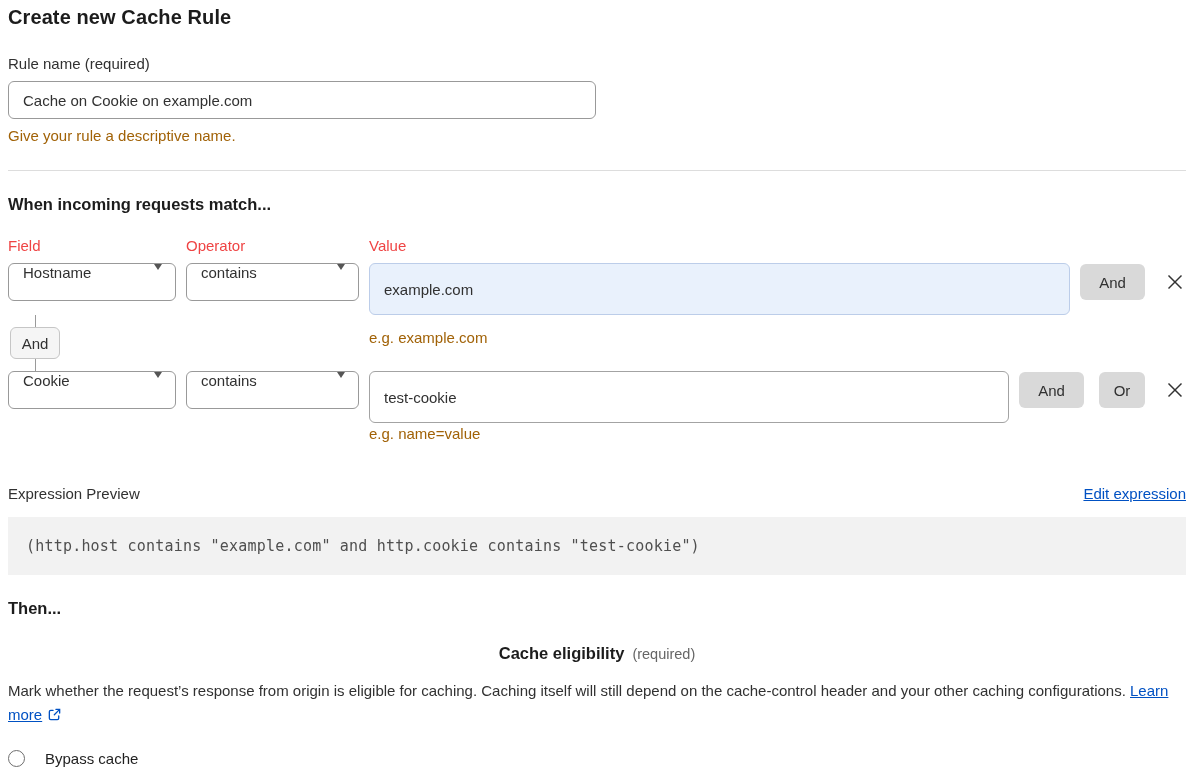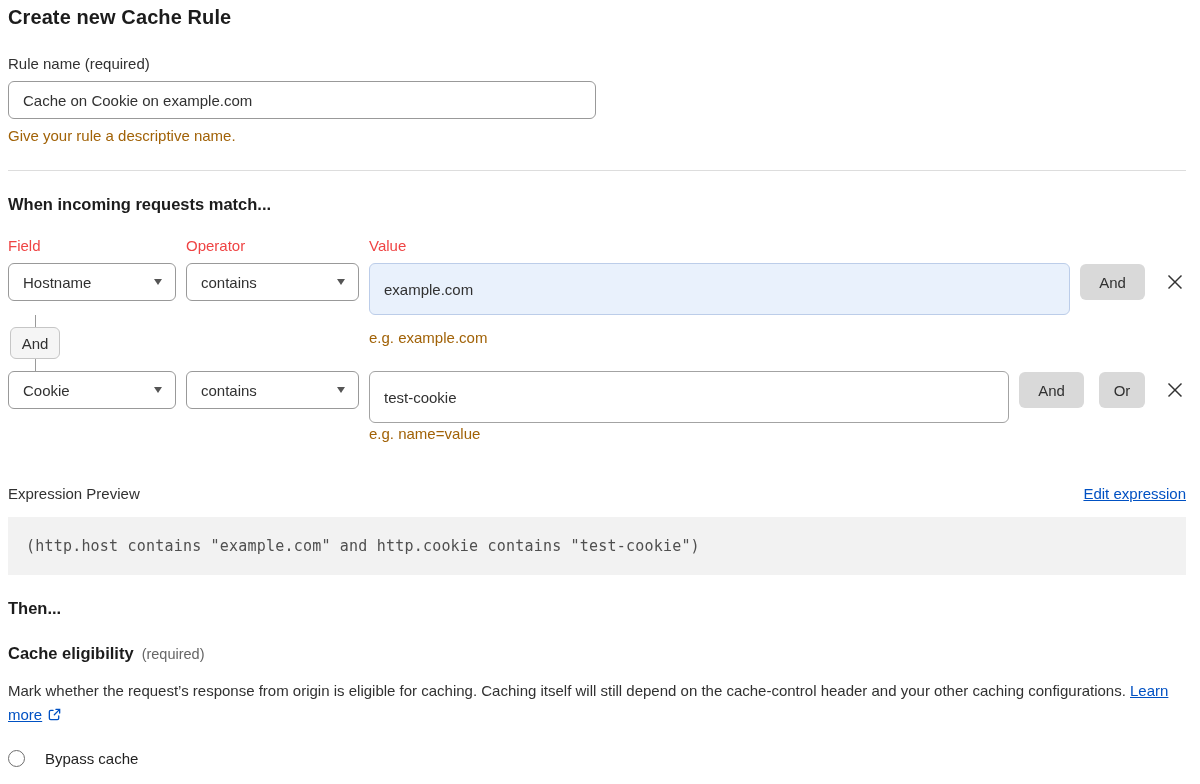--- a/index.html
+++ b/index.html
@@ -34,21 +34,21 @@
 
   .col-labels { display: flex; margin-top: 23px; margin-bottom: 9px; font-size: 15px; color: #ef4444; }
   .col-field { width: 178px; }
   .col-operator { width: 183px; }
   .col-value { flex: 1; }
 
   .cond-row { display: flex; align-items: flex-start; width: 1178px; }
   .select {
     width: 168px; height: 38px; flex: none;
     border: 1px solid #999; border-radius: 6px; background: #fff;
-    display: flex; align-items: center; justify-content: space-between;
+    display: flex; justify-content: space-between;
     padding: 0 13px 0 14px; font-size: 15px; color: #313131;
     cursor: pointer; margin-right: 10px;
   }
   .select.operator { width: 173px; }
   .caret {
     width: 0; height: 0; flex: none;
     border-left: 4.5px solid transparent; border-right: 4.5px solid transparent;
     border-top: 6px solid #555;
   }
   .value-input {
@@ -94,21 +94,21 @@
   .expr-label { font-size: 15px; color: #313131; }
   .link { color: #0051c3; text-decoration: underline; font-size: 15px; cursor: pointer; }
 
   .code-block {
     margin-top: 15px; width: 1178px;
     background: #f2f2f2; padding: 20px 18px;
     font-family: "DejaVu Sans Mono", monospace;
     font-size: 15px; color: #4f4f4f; white-space: pre; letter-spacing: .2px;
   }
 
-  .eligibility-head { display: flex; align-items: baseline; margin-top: 26px; }
+  .eligibility-head { display: flex; align-items: baseline; margin-top: 26px; justify-content: center; }
   .eligibility-title { font-size: 16.5px; font-weight: 700; color: #1c1c1c; }
   .required-note { font-size: 14.5px; color: #666; margin-left: 8px; }
 
   .description {
     margin: 16px 0 0 0; max-width: 1178px;
     font-size: 15px; line-height: 24px; color: #313131;
   }
   .ext-icon { margin-left: 5px; vertical-align: -2px; }
 
   .radio-row { display: flex; align-items: flex-start; margin-top: 23px; height: 20px; }

